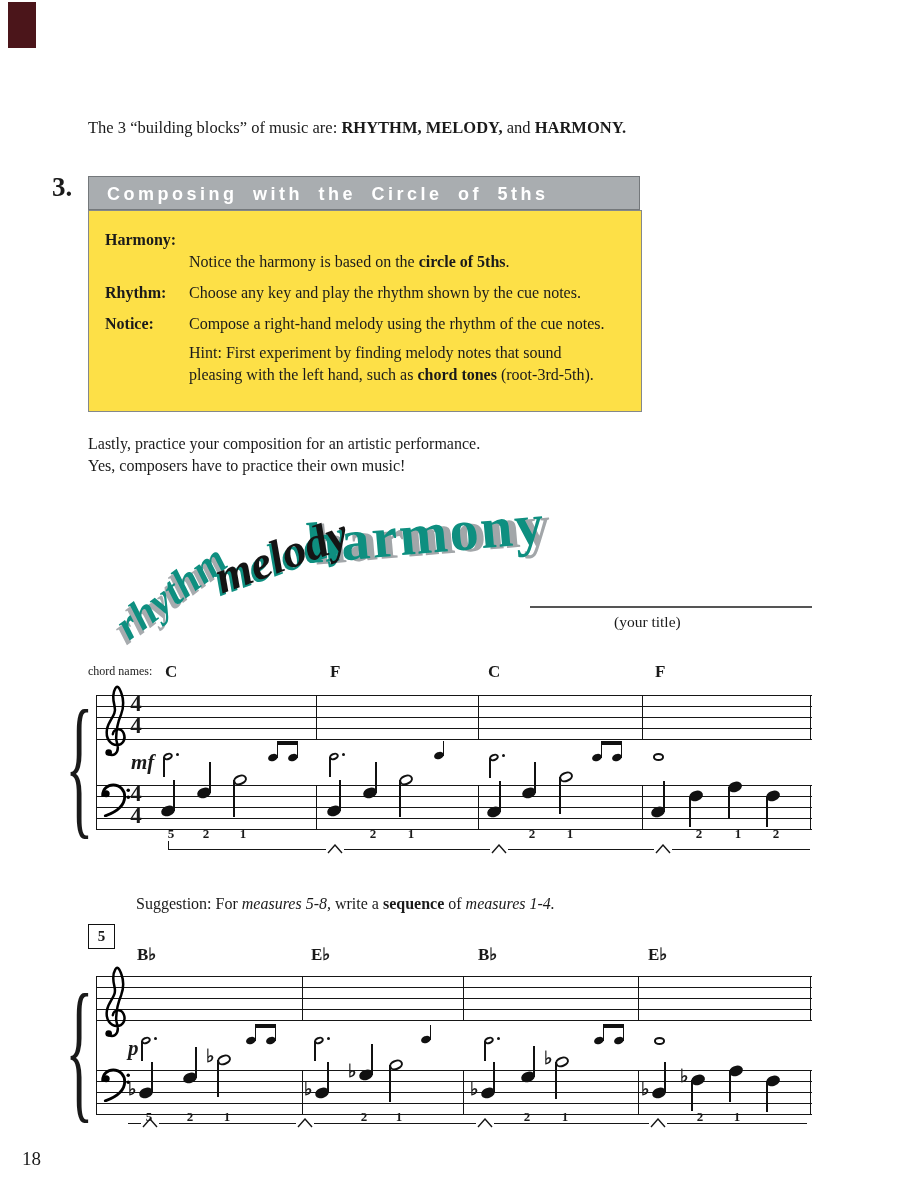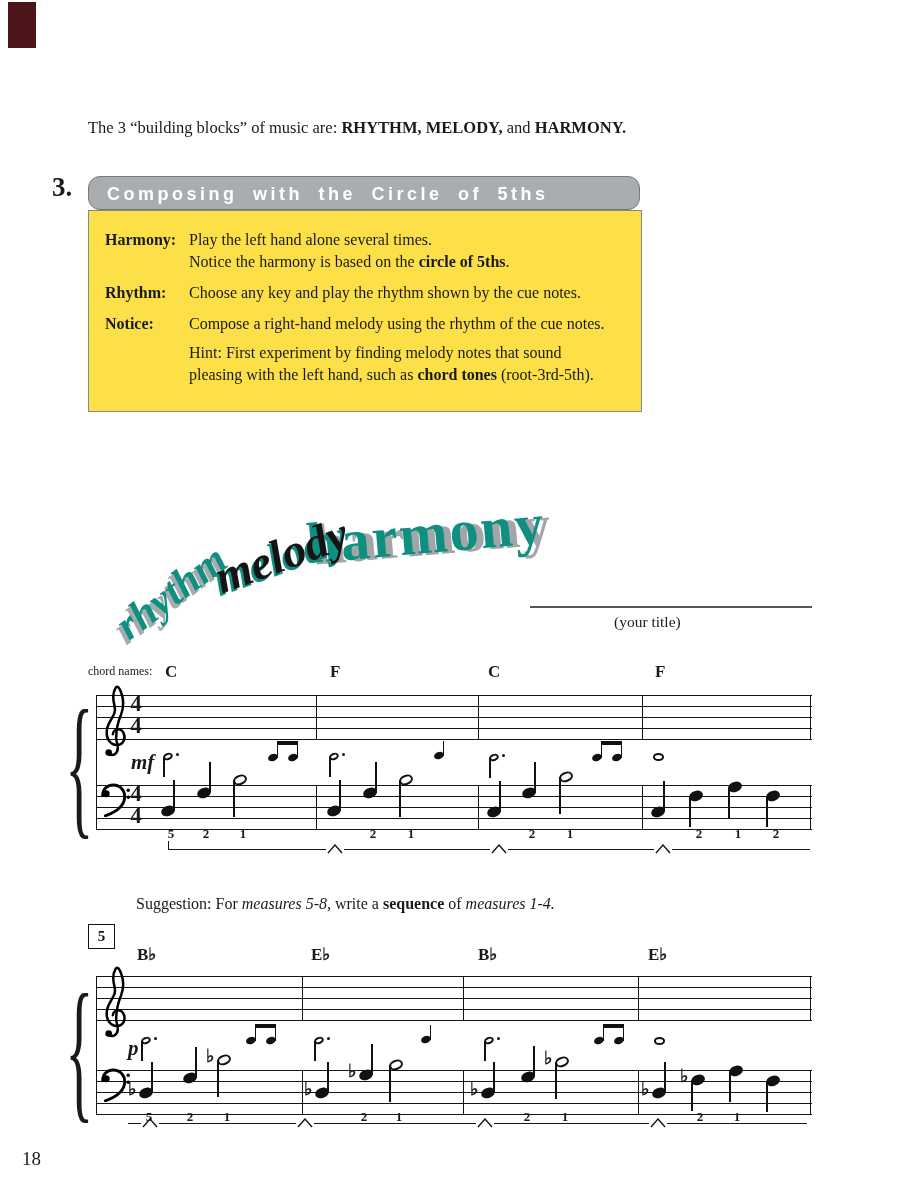--- a/index.html
+++ b/index.html
@@ -4,21 +4,21 @@
 <style>
   html,body{margin:0;padding:0;background:#fff;}
   #page{position:relative;width:824px;height:1200px;background:#ffffff;overflow:hidden;
         font-family:"Liberation Serif",serif;color:#1a1a1a;}
   .abs{position:absolute;white-space:nowrap;}
   #corner-tab{position:absolute;left:8px;top:2px;width:28px;height:46px;}
   #intro-line{left:88px;top:118px;font-size:16.5px;}
   #section-number{left:52px;top:172px;font-size:27px;font-weight:bold;}
   #lesson-header{left:88px;top:176px;width:552px;height:34px;line-height:34px;
       font-family:"Liberation Sans",sans-serif;font-weight:bold;font-size:18px;
-      letter-spacing:3.5px;word-spacing:7px;color:#fff;padding-left:18px;box-sizing:border-box;border-radius:12px;}
+      letter-spacing:3.5px;word-spacing:7px;color:#fff;padding-left:18px;box-sizing:border-box;}
   #lesson-box{left:88px;top:210px;width:552px;height:200px;}
   .label-col{position:absolute;left:16px;font-weight:bold;font-size:16px;}
   .text-col{position:absolute;left:100px;font-size:16px;}
   #lastly-text{left:88px;top:433px;font-size:16px;line-height:22px;}
   .deco{position:absolute;font-weight:bold;}
   #your-title-line{left:530px;top:606px;width:282px;height:2px;background:#555;}
   #your-title-label{left:614px;top:613px;font-size:15.5px;}
   #chord-names-label{left:88px;top:664px;font-size:12px;}
   #suggestion-text{left:136px;top:893px;font-size:16px;line-height:22.5px;}
   #suggestion-line2{margin-left:62px;}
@@ -40,30 +40,33 @@
   <div class="abs" id="intro-line"><span>The 3 “building blocks” of music are: </span><span style="font-weight: bold;">RHYTHM, MELODY,</span><span> and </span><span style="font-weight: bold;">HARMONY.</span></div>
 
   <div class="abs" id="section-number">3.</div>
 
   <div class="abs" id="lesson-header" style="background: rgb(169, 173, 176); border: 1px solid rgb(116, 120, 123);">
     <span>Composing with the Circle of 5ths</span>
   </div>
 
   <div class="abs" id="lesson-box" style="background: #fde047; border: 1px solid rgb(132, 136, 139);">
     <div class="label-col" style="top:20px">Harmony:</div>
-    <div class="text-col" style="top:20px"><span>Play the left hand alone several times.</span></div>
     <div class="text-col" style="top:42px"><span>Notice the harmony is based on the </span><span style="font-weight: bold;">circle of 5ths</span><span>.</span></div>
     <div class="label-col" style="top:73px">Rhythm:</div>
     <div class="text-col" style="top:73px"><span>Choose any key and play the rhythm shown by the cue notes.</span></div>
     <div class="label-col" style="top:104px">Notice:</div>
     <div class="text-col" style="top:133px"><span>Hint: First experiment by finding melody notes that sound</span></div>
     <div class="text-col" style="top:104px"><span>Compose a right-hand melody using the rhythm of the cue notes.</span></div>
     <div class="text-col" style="top:155px"><span>pleasing with the left hand, such as </span><span style="font-weight: bold;">chord tones</span><span> (root-3rd-5th).</span></div>
   </div>
 
+  <div class="abs" id="lastly-text">
+    <div><span>Lastly, practice your composition for an artistic performance.</span></div>
+    <div><span>Yes, composers have to practice their own music!</span></div>
+  </div>
 
   <div class="deco" id="deco-rhythm" style="left: 108px; top: 568px; font-size: 42px; font-style: italic; transform: rotate(-37deg); z-index: 2; color: rgb(14, 143, 128); text-shadow: rgb(167, 171, 174) -5px 2px 0px;">rhythm</div>
   <div class="deco" id="deco-harmony" style="left: 306px; top: 500px; font-size: 58px; letter-spacing: 2px; transform: rotate(-5deg); z-index: 1; color: rgb(14, 143, 128); text-shadow: rgb(162, 166, 169) 7px 2px 0px;">harmony</div>
   <div class="deco" id="deco-melody" style="left: 212px; top: 528px; font-size: 47px; font-style: italic; transform: rotate(-20deg); z-index: 3; color: rgb(20, 20, 20); text-shadow: rgb(14, 143, 128) -3px 2px 0px;">melody</div>
 
   <div class="abs" id="your-title-line"></div>
   <div class="abs" id="your-title-label">(your title)</div>
 
   <div class="abs" id="chord-names-label">chord names:</div>
 

